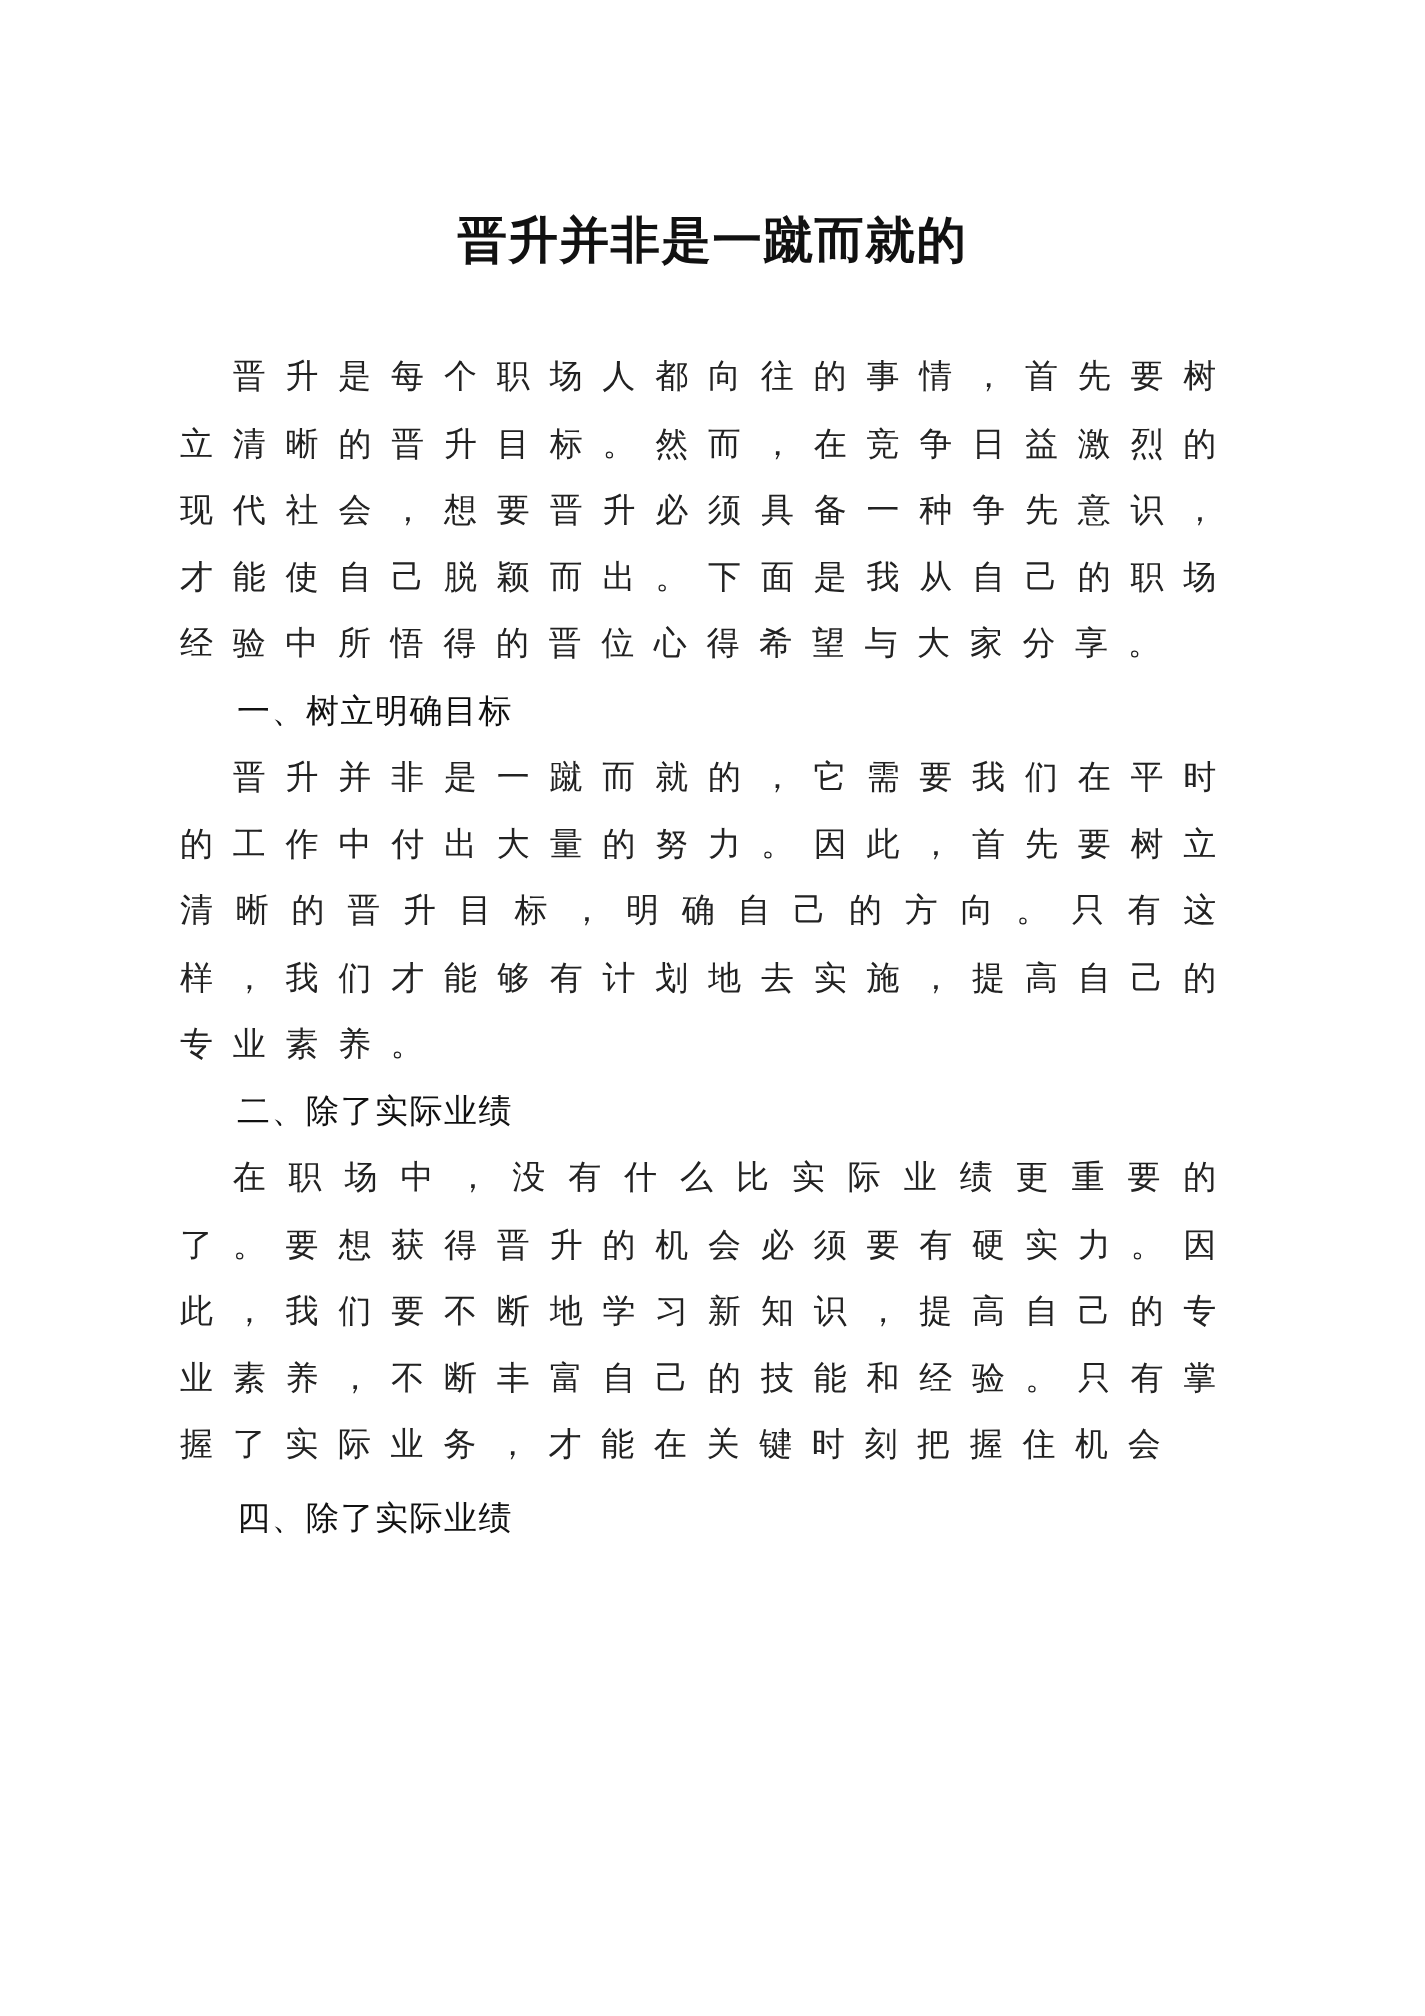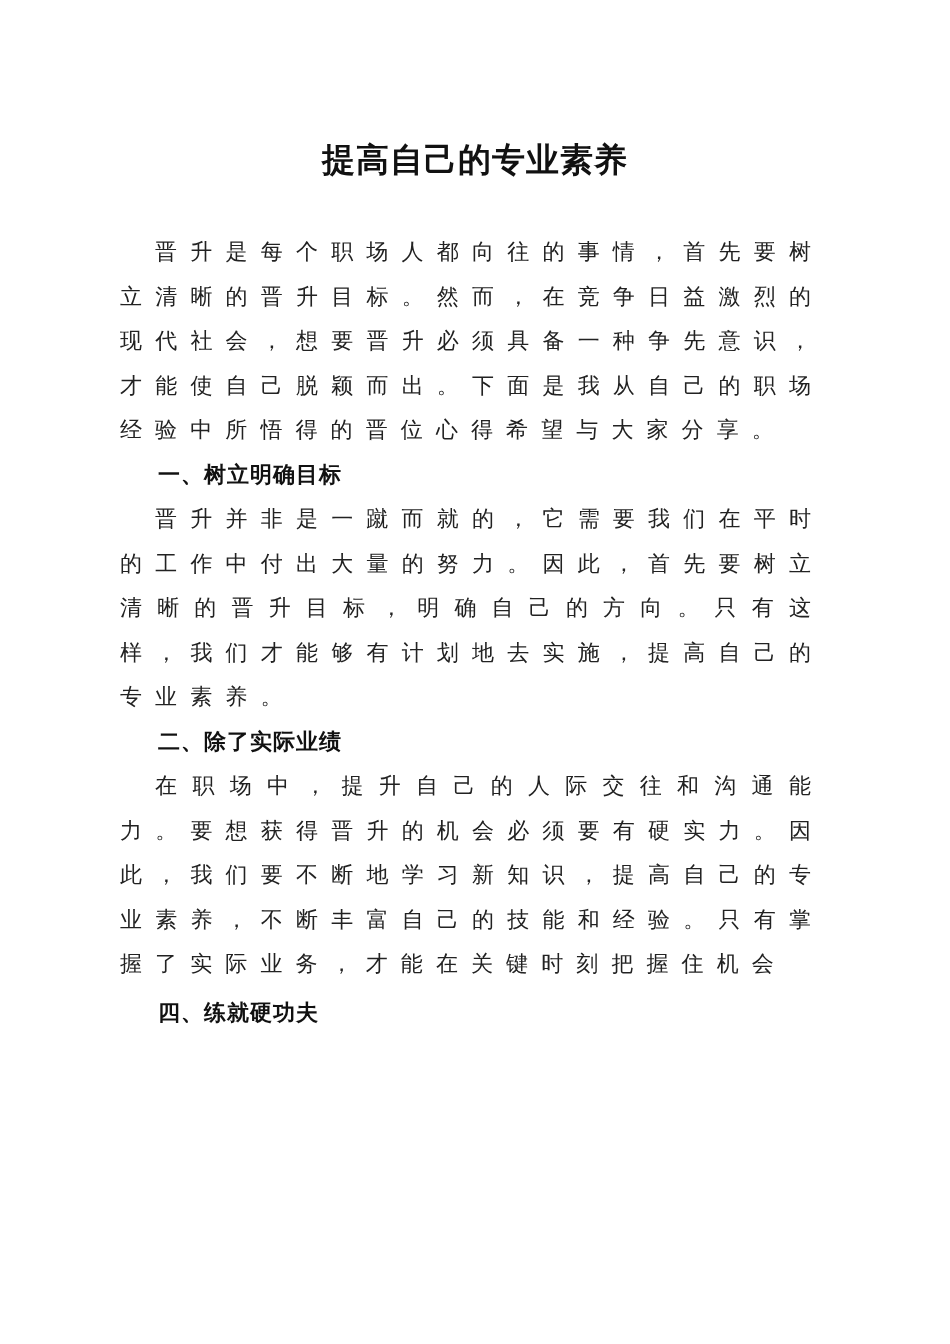--- a/index.html
+++ b/index.html
@@ -12,35 +12,35 @@
     letter-spacing: 1px;
   }
   .body {
     position: absolute; left: 120px; top: 230px; width: 704px;
     font-family: "DejaVu Sans", "Liberation Sans", sans-serif;
     color: #222; font-size: 22px; line-height: 44.5px;
     letter-spacing: 13.1px;
   }
   .para { margin: 0; text-indent: 35.1px; text-align: justify; word-break: break-all; }
   .heading {
-    margin: 0; text-indent: 38px; font-weight: bold; color: #111;
+    margin: 0; text-indent: 38px; font-weight: normal; color: #111;
     letter-spacing: 1px; font-size: 22px;
   }
 </style>
 </head>
 <body>
 
 <div class="page">
-  <div class="title">提高自己的专业素养</div>
+  <div class="title">晋升并非是一蹴而就的</div>
 
   <div class="body">
     <p class="para">晋升是每个职场人都向往的事情，首先要树立清晰的晋升目标。然而，在竞争日益激烈的现代社会，想要晋升必须具备一种争先意识，才能使自己脱颖而出。下面是我从自己的职场经验中所悟得的晋位心得希望与大家分享。</p>
 
     <p class="heading">一、树立明确目标</p>
     <p class="para">晋升并非是一蹴而就的，它需要我们在平时的工作中付出大量的努力。因此，首先要树立清晰的晋升目标，明确自己的方向。只有这样，我们才能够有计划地去实施，提高自己的专业素养。</p>
 
     <p class="heading">二、除了实际业绩</p>
-    <p class="para">在职场中，提升自己的人际交往和沟通能力。要想获得晋升的机会必须要有硬实力。因此，我们要不断地学习新知识，提高自己的专业素养，不断丰富自己的技能和经验。只有掌握了实际业务，才能在关键时刻把握住机会</p>
+    <p class="para">在职场中，没有什么比实际业绩更重要的了。要想获得晋升的机会必须要有硬实力。因此，我们要不断地学习新知识，提高自己的专业素养，不断丰富自己的技能和经验。只有掌握了实际业务，才能在关键时刻把握住机会</p>
 
 
-    <p class="heading" style="margin-top:4px;">四、练就硬功夫</p>
+    <p class="heading" style="margin-top:4px;">四、除了实际业绩</p>
   </div>
 </div>
 
 </body></html>

